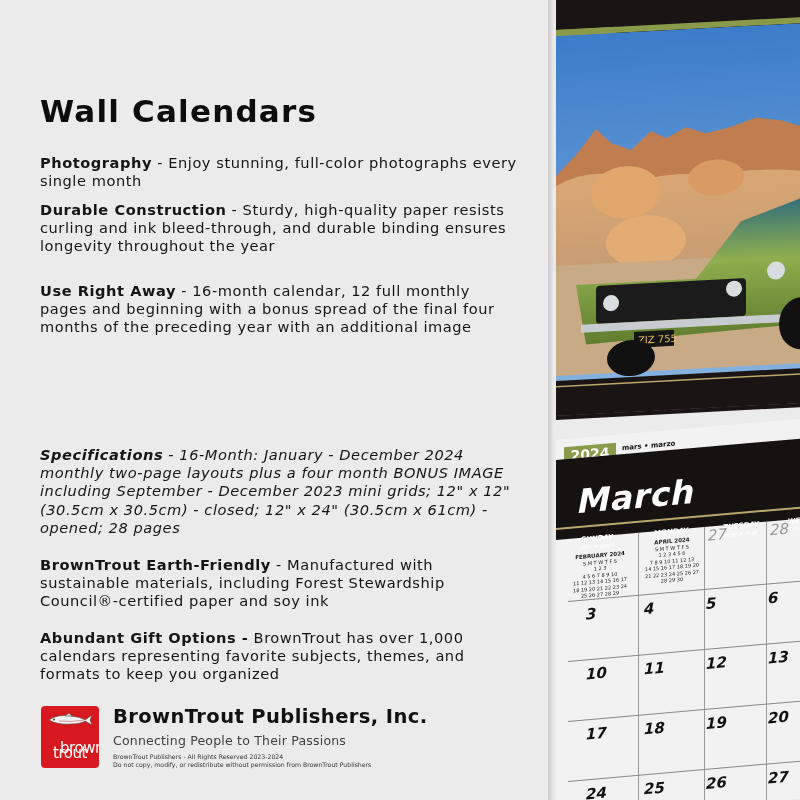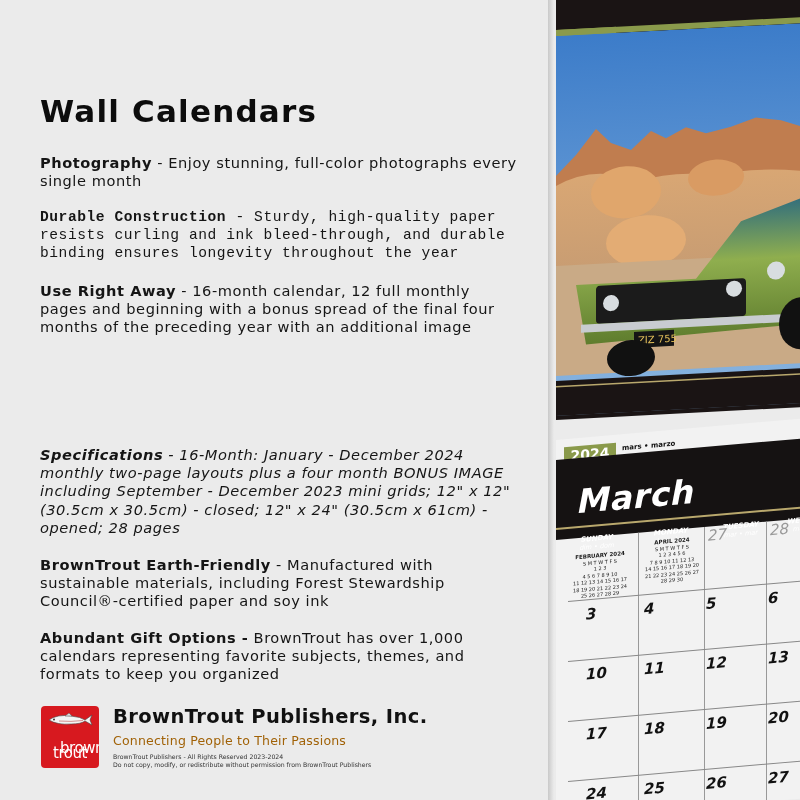--- a/index.html
+++ b/index.html
@@ -27,21 +27,21 @@
   .logo-fish { position:absolute; left:6px; top:6px; }
   .logo-text {
     position:absolute; left:0; width:58px; text-align:center; color:#fff;
     font-family:"DejaVu Sans", sans-serif; font-size:15px; line-height:14px; letter-spacing:-0.5px;
   }
   .pub-name {
     position:absolute; left:113px; top:705px; font-weight:bold;
     font-size:19.5px; letter-spacing:0.4px; color:#111; white-space:nowrap;
   }
   .pub-tag {
-    position:absolute; left:113px; top:733px; font-size:12.5px; color:#a16207; white-space:nowrap; letter-spacing:0.2px;
+    position:absolute; left:113px; top:733px; font-size:12.5px; color:#404040; white-space:nowrap; letter-spacing:0.2px;
   }
   .pub-small {
     position:absolute; left:113px; width:340px; font-size:6.2px; color:#333; white-space:nowrap;
   }
   .cal-shadow { position:absolute; left:548px; top:0; width:6px; height:800px; background:linear-gradient(to right, #c9c9c9, #ebebeb); }
   .photo-page {
     position:absolute; left:556px; top:0; width:260px; height:420px; overflow:hidden;
     transform:skewY(-3deg); transform-origin:left top;
     background:#1a1414;
   }
@@ -74,21 +74,21 @@
 </head>
 <body>
 
 <div class="left">
   <h1 class="title">
     <br>
     <span>Wall Calendars</span>
   </h1>
 
   <p class="feature" style="top:154px;"><b>Photography</b><span> - Enjoy stunning, full-color photographs every single month</span></p>
-  <p class="feature" style="top:208px;font-family:Liberation Mono, monospace;"><b>Durable Construction</b><span> - Sturdy, high-quality paper resists curling and ink bleed-through, and durable binding ensures longevity throughout the year</span></p>
+  <p class="feature" style="top:201px;"><b>Durable Construction</b><span> - Sturdy, high-quality paper resists curling and ink bleed-through, and durable binding ensures longevity throughout the year</span></p>
   <p class="feature" style="top:282px;"><b>Use Right Away</b><span> - 16-month calendar, 12 full monthly pages and beginning with a bonus spread of the final four months of the preceding year with an additional image</span></p>
   <p class="feature" style="top:446px;font-style:italic;"><b>Specifications</b><span> - 16-Month: January - December 2024 monthly two-page layouts plus a four month BONUS IMAGE including September - December 2023 mini grids; 12" x 12" (30.5cm x 30.5cm) - closed; 12" x 24" (30.5cm x 61cm) - opened; 28 pages</span></p>
   <p class="feature" style="top:556px;"><b>BrownTrout Earth-Friendly</b><span> - Manufactured with sustainable materials, including Forest Stewardship Council®-certified paper and soy ink</span></p>
   <p class="feature" style="top:629px;"><b>Abundant Gift Options -</b><span> BrownTrout has over 1,000 calendars representing favorite subjects, themes, and formats to keep you organized</span></p>
 
   <div class="logo-box">
     <svg class="logo-fish" width="46" height="16" viewBox="0 0 46 16">
       <path d="M2 8 Q10 2 24 4 Q34 5 38 8 L45 3 L43 8 L45 13 L38 9 Q34 12 24 12 Q10 13 2 8 Z" fill="#f4f4f4" stroke="#444" stroke-width="0.6"></path>
       <path d="M18 4 L22 1 L25 4 Z" fill="#ddd" stroke="#444" stroke-width="0.4"></path>
       <circle cx="7" cy="7.5" r="0.9" fill="#222"></circle>

